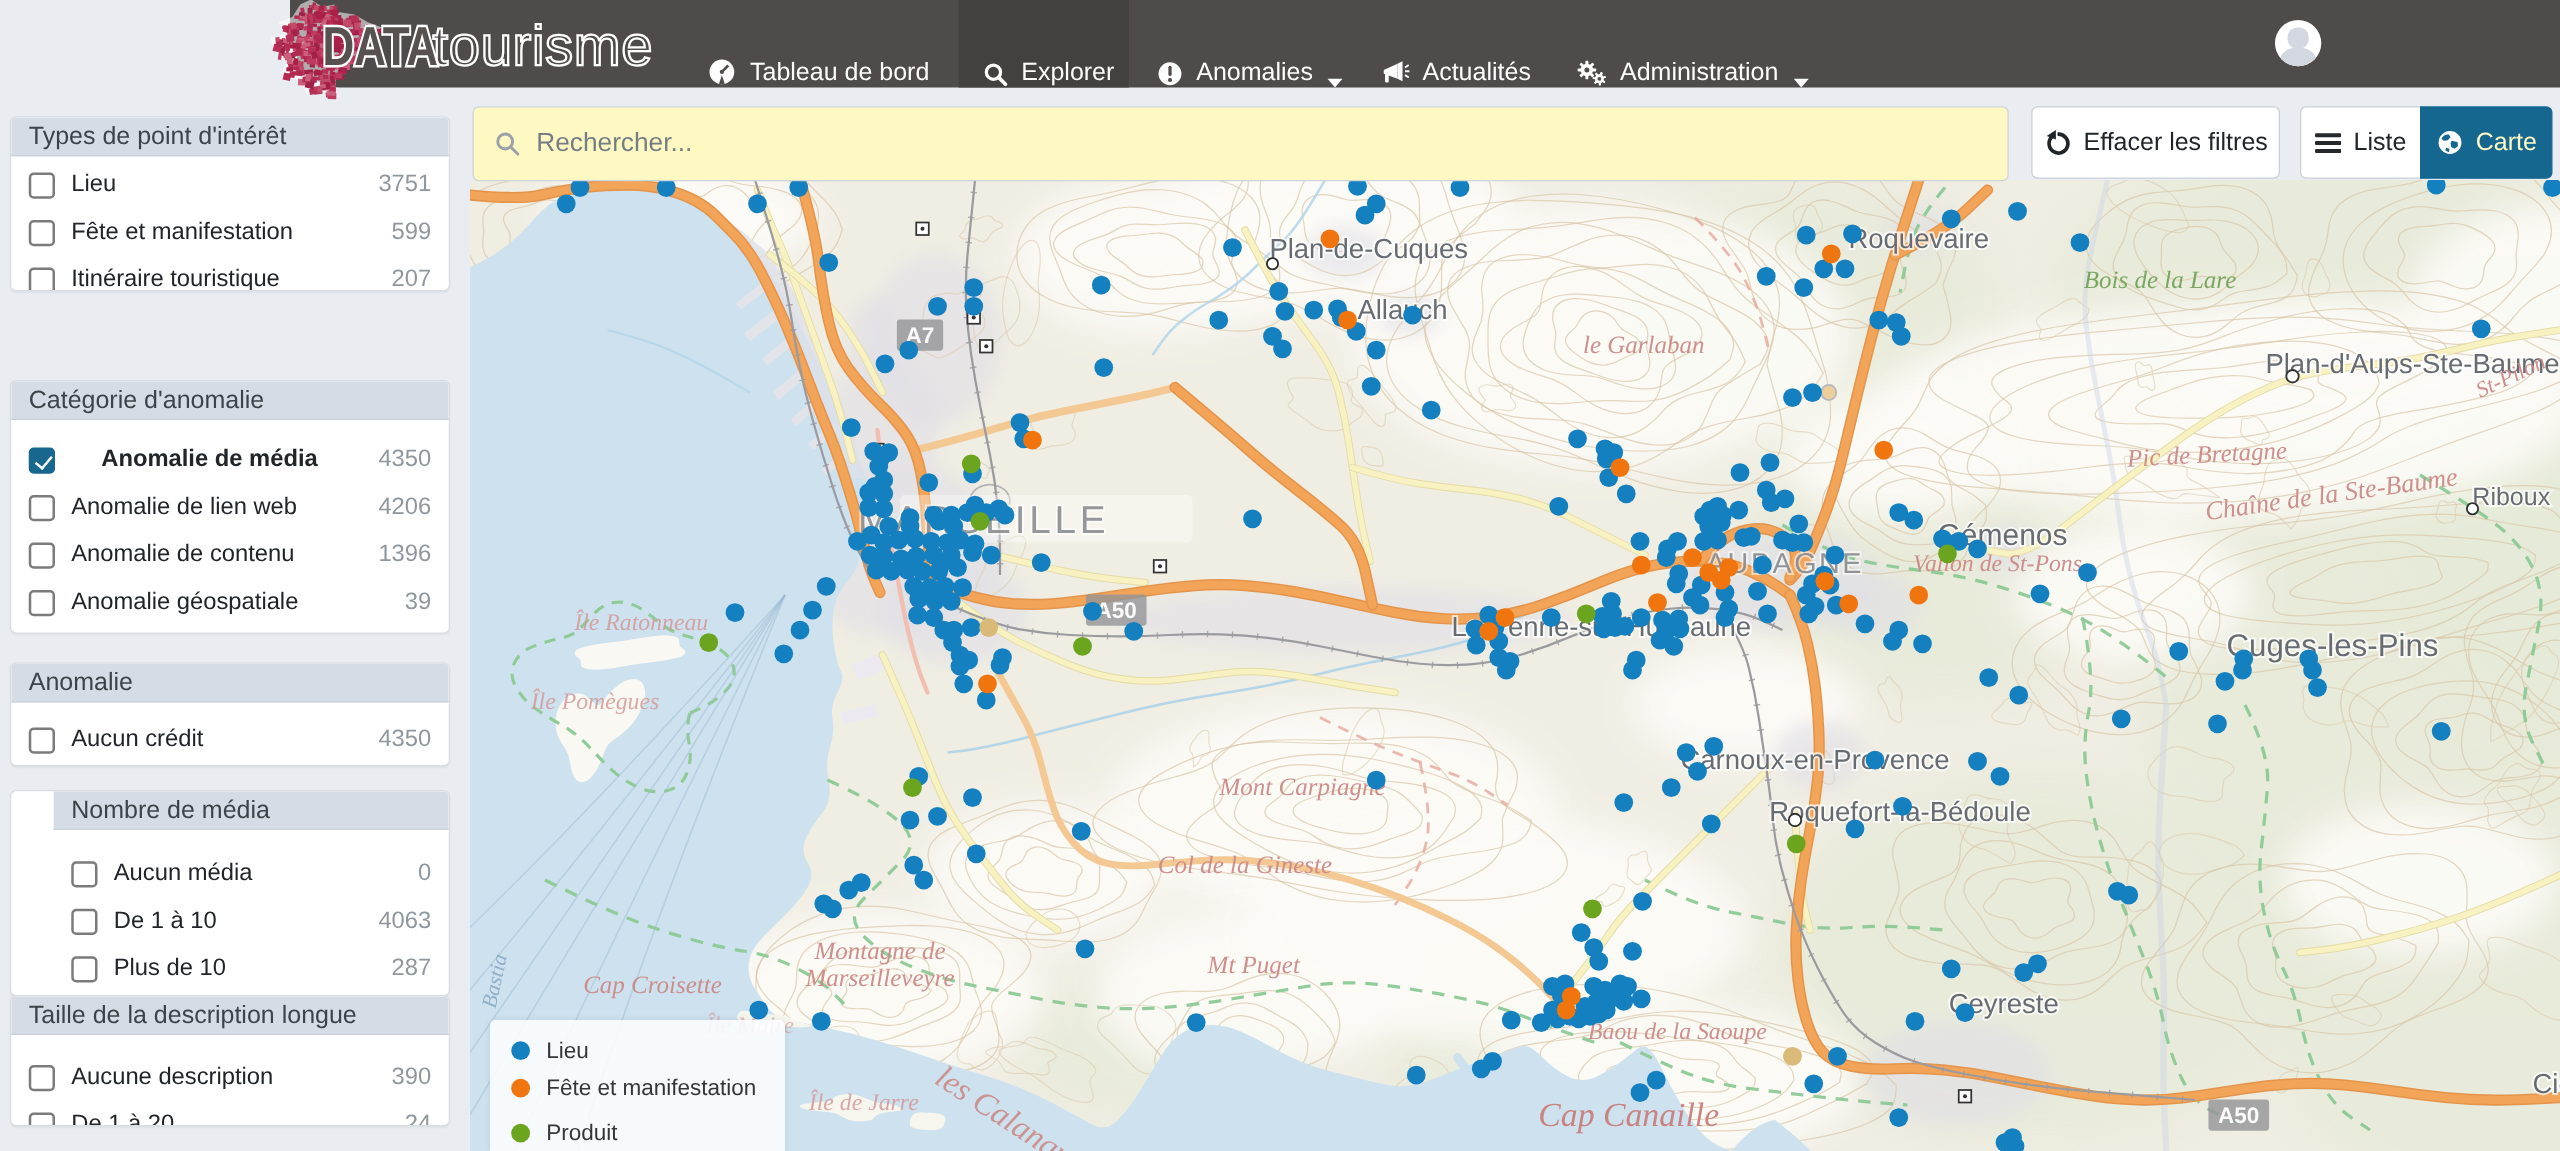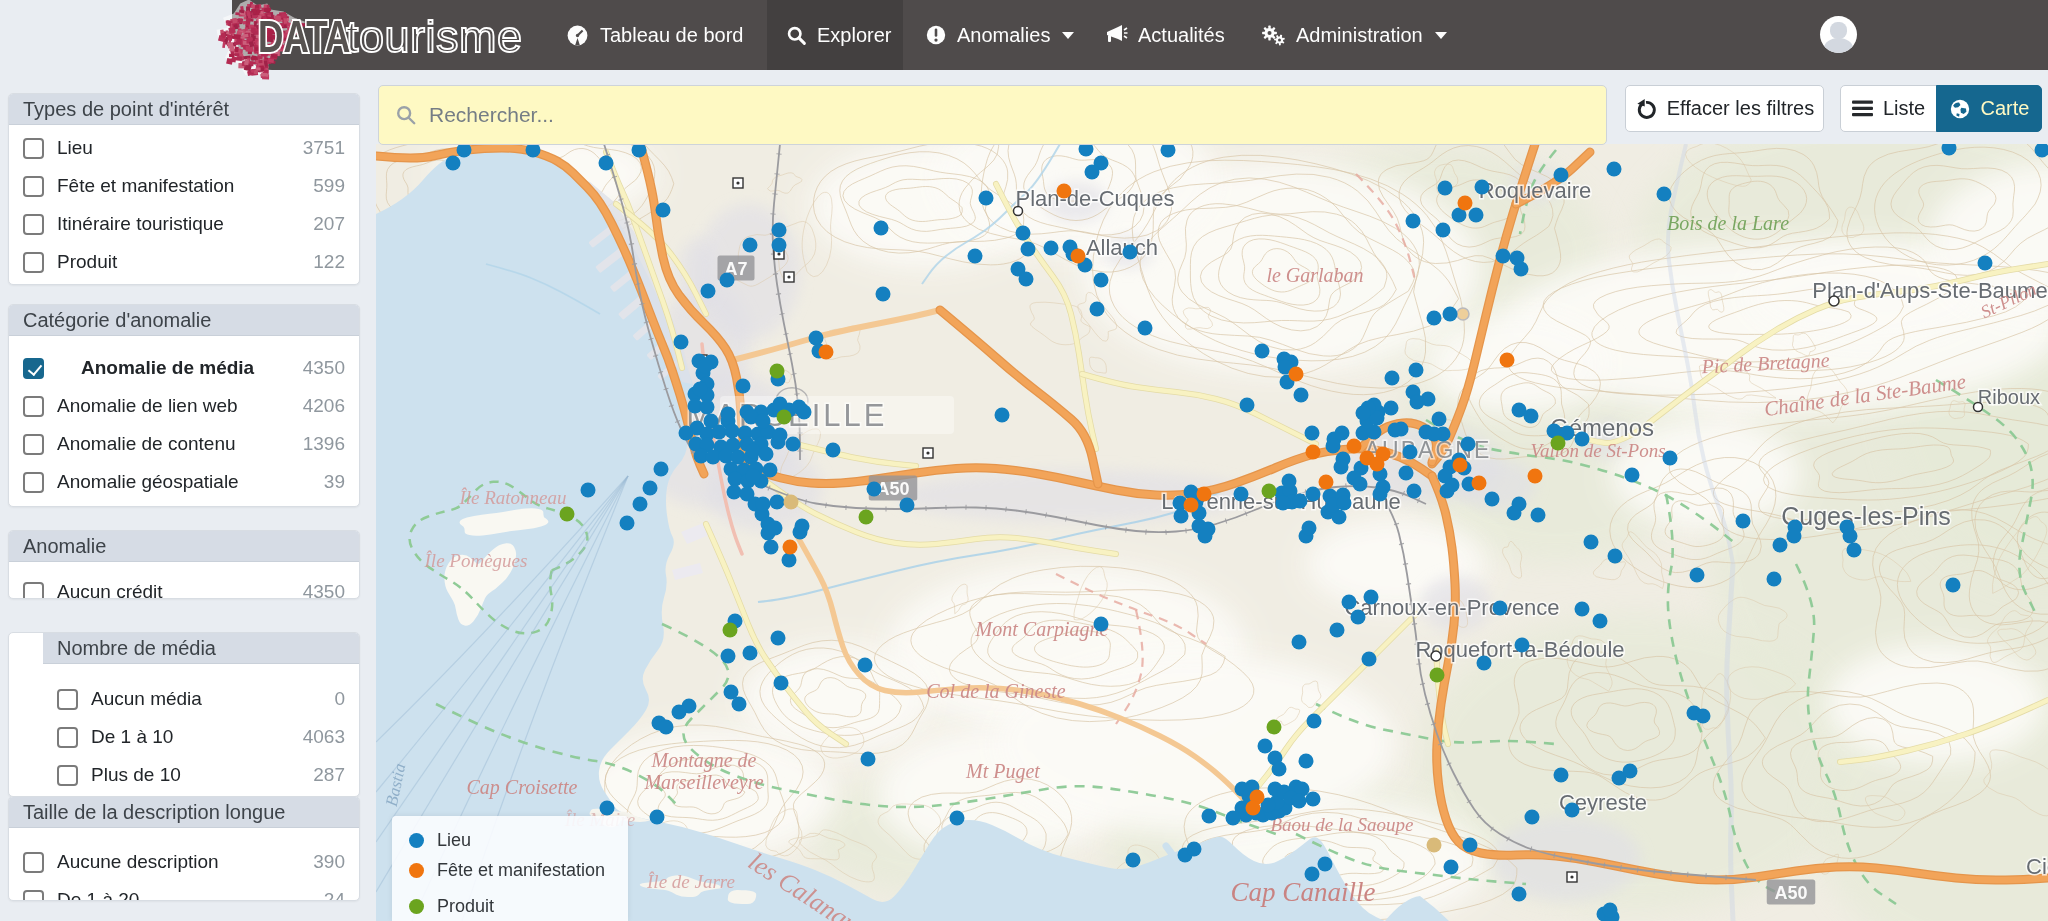--- a/index.html
+++ b/index.html
@@ -1,27 +1,27 @@
 <!DOCTYPE html>
 <html><head><meta charset="utf-8">
 <style>
 * { margin:0; padding:0; box-sizing:border-box; }
 html,body { width:2048px; height:921px; overflow:hidden; background:#e9edf2; font-family:"Liberation Sans",sans-serif; }
 .nav { position:absolute; left:0; top:0; width:2048px; height:70px; }
 .navbg { position:absolute; left:232px; top:0; right:0; height:70px; background:#4f4b4b; border-bottom-left-radius:40px 50px; }
-.navitem { position:absolute; top:0; height:70px; display:flex; align-items:center; gap:10px; color:#fdfdfd; font-size:20px; }
+.navitem { position:absolute; top:0; height:70px; display:flex; align-items:flex-end; gap:10px; color:#fdfdfd; font-size:20px; }
 .caret { display:inline-block; width:0; height:0; border-left:6px solid transparent; border-right:6px solid transparent; border-top:7px solid #fdfdfd; margin-left:2px; }
 .panel { position:absolute; left:8px; width:352px; background:#fff; border:1px solid #d8dde3; border-radius:5px; box-shadow:0 1px 2px rgba(0,0,0,0.05); overflow:hidden; }
 .phead { background:#d6dce5; color:#3d4349; font-size:20px; padding:0 14px; height:31px; line-height:30px; border-bottom:1px solid #c9d0d9; }
 .pitem { display:flex; align-items:center; height:38px; padding:0 14px; font-size:19px; color:#212529; }
 .pitem .cnt { margin-left:auto; color:#8f979e; }
 .cb { width:21px; height:21px; border:2px solid #7b7b7b; border-radius:4px; margin-right:13px; background:#fff; flex:none; }
 .cb.on { background:#17678e; border-color:#17678e; position:relative; }
 .cb.on:after { content:""; position:absolute; left:6px; top:2px; width:6px; height:11px; border:solid #fff; border-width:0 2.5px 2.5px 0; transform:rotate(40deg); }
-.btn { position:absolute; top:85px; height:47px; background:#fff; border:1px solid #c9cfd6; border-radius:5px; display:flex; align-items:center; justify-content:center; gap:10px; font-size:20px; color:#212529; }
+.btn { position:absolute; top:85px; height:58px; background:#fff; border:1px solid #c9cfd6; border-radius:5px; display:flex; align-items:center; justify-content:center; gap:10px; font-size:20px; color:#212529; }
 .legend { position:absolute; left:392px; top:816px; width:236px; height:105px; background:rgba(252,253,255,0.88); border-radius:4px 4px 0 0; box-shadow:0 0 6px rgba(0,0,0,0.08); }
 .litem { display:flex; align-items:center; gap:13px; font-size:18px; color:#33373b; height:36px; padding-left:17px; }
 .ldot { width:15px; height:15px; border-radius:50%; flex:none; }
 </style></head>
 <body>
 
 <div style="position:absolute;left:376px;top:144px;width:1672px;height:777px;overflow:hidden;">
     <svg width="1672" height="777" viewBox="0 0 1672 777" style="position:absolute;left:0;top:0">
       <defs>
         <filter id="soft" x="-60%" y="-60%" width="220%" height="220%">
@@ -1184,37 +1184,37 @@
           <rect x="15.8" y="34.0" width="6.7" height="4.5" fill="#aa2148" transform="rotate(8 15.8 34.0)"></rect>
         </g>
       <g transform="translate(42,52) scale(0.8,1)">
           <text x="0" y="0" font-size="44" font-weight="bold" fill="#575250" stroke="#fff" stroke-width="4" paint-order="stroke" font-family="Liberation Sans, sans-serif">DATA</text>
         </g>
       <text x="130" y="52" font-size="45" fill="none" stroke="#fff" stroke-width="1.8" letter-spacing="0.5" font-family="Liberation Sans, sans-serif">tourisme</text>
     </svg>
   </div>
 </div>
 
-<div class="panel" style="top:93px;height:192px;">
+<div class="panel" style="top:93px;height:140px;">
   <div class="phead">Types de point d'intérêt</div>
   <div style="height:4px"></div>
   <div class="pitem"><span class="cb"></span>Lieu<span class="cnt">3751</span></div>
   <div class="pitem"><span class="cb"></span>Fête et manifestation<span class="cnt">599</span></div>
   <div class="pitem"><span class="cb"></span>Itinéraire touristique<span class="cnt">207</span></div>
   <div class="pitem"><span class="cb"></span>Produit<span class="cnt">122</span></div>
 </div>
 <div class="panel" style="top:304px;height:203px;">
   <div class="phead">Catégorie d'anomalie</div>
   <div style="height:13px"></div>
   <div class="pitem" style="font-weight:bold;gap:24px;"><span class="cb on"></span>Anomalie de média<span class="cnt" style="font-weight:normal;">4350</span></div>
   <div class="pitem"><span class="cb"></span>Anomalie de lien web<span class="cnt">4206</span></div>
   <div class="pitem"><span class="cb"></span>Anomalie de contenu<span class="cnt">1396</span></div>
   <div class="pitem"><span class="cb"></span>Anomalie géospatiale<span class="cnt">39</span></div>
 </div>
-<div class="panel" style="top:530px;height:69px;">
+<div class="panel" style="top:530px;height:83px;">
   <div class="phead">Anomalie</div>
   <div style="height:11px"></div>
   <div class="pitem"><span class="cb"></span>Aucun crédit<span class="cnt">4350</span></div>
 </div>
 <div class="panel" style="top:632px;height:165px;padding-left:34px;">
   <div class="phead">Nombre de média</div>
   <div style="height:16px"></div>
   <div class="pitem"><span class="cb"></span>Aucun média<span class="cnt">0</span></div>
   <div class="pitem"><span class="cb"></span>De 1 à 10<span class="cnt">4063</span></div>
   <div class="pitem"><span class="cb"></span>Plus de 10<span class="cnt">287</span></div>

